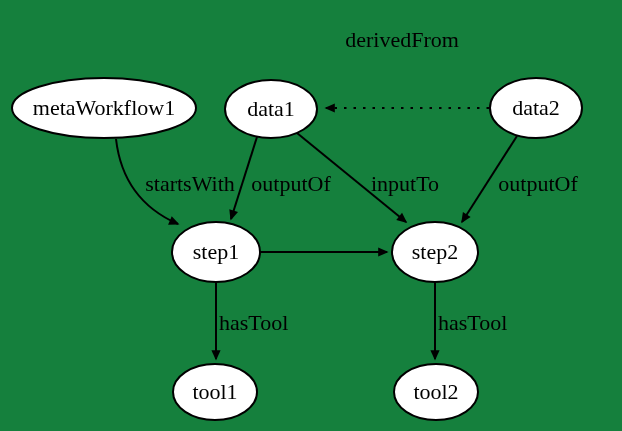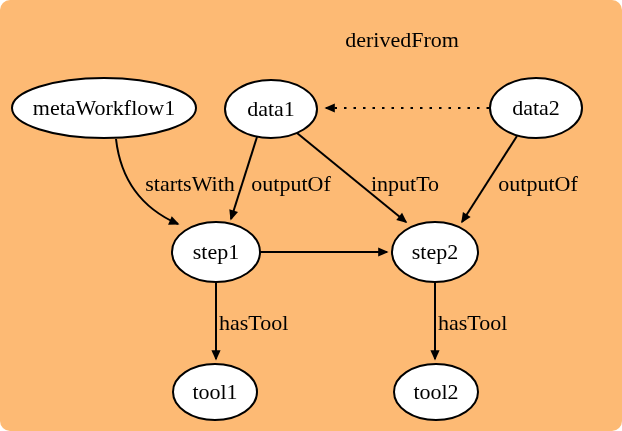--- a/index.html
+++ b/index.html
@@ -7,22 +7,21 @@
     padding: 0;
     width: 622px;
     height: 431px;
     background: #ffffff;
     overflow: hidden;
   }
   .canvas-wrap {
     position: relative;
     width: 622px;
     height: 431px;
-    background: #fdba74;
-    border-radius: 10px;
+    background: #15803d;
   }
   svg {
     display: block;
   }
   .node-ellipse {
     fill: #ffffff;
     stroke: #000000;
     stroke-width: 2;
   }
   .edge-line {

